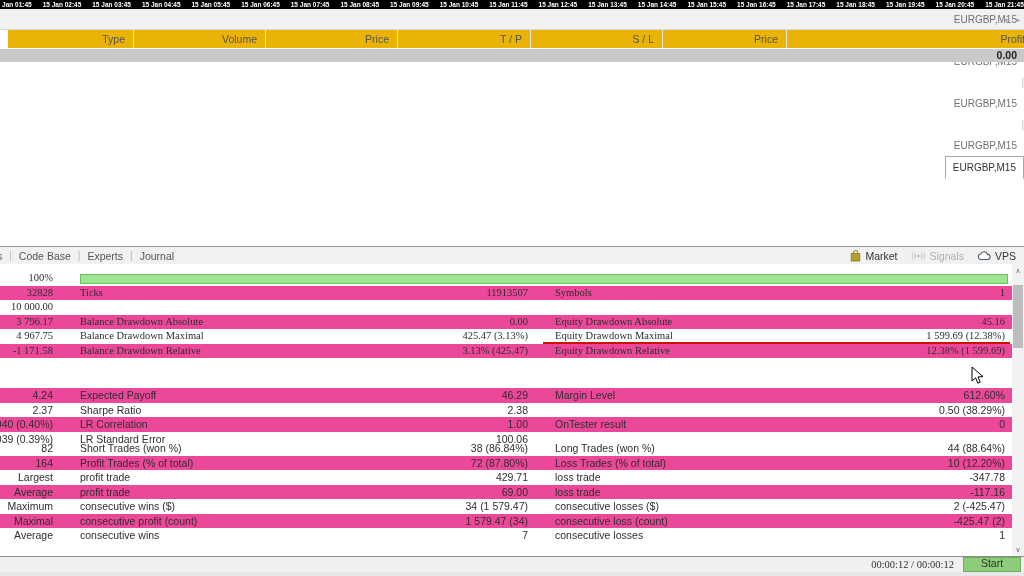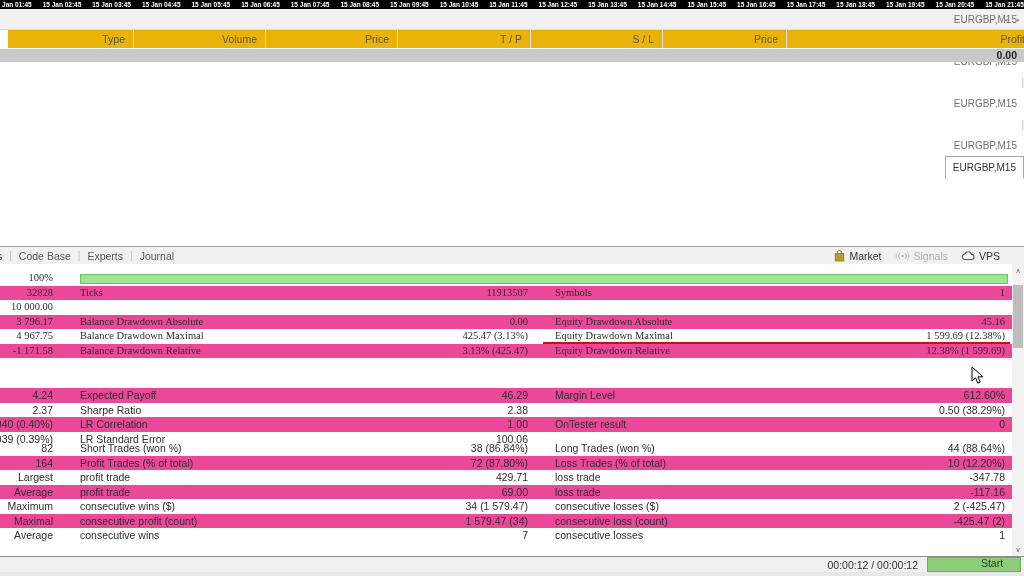--- a/index.html
+++ b/index.html
@@ -35,21 +35,21 @@
                text-align:right;line-height:13px;font-size:10.5px;font-weight:bold;color:#222;
                padding-right:7px;box-sizing:border-box;}
 
   
   .toolbox-bar{position:absolute;top:246px;left:0;width:1024px;height:18px;background:#f1f1f1;
                border-top:1px solid #9a9a9a;box-sizing:border-box;display:flex;
                align-items:center;justify-content:space-between;}
   .tb-tabs{display:flex;align-items:center;margin-left:-3px;}
   .tb-tab{font-size:10.5px;color:#555;white-space:nowrap;cursor:default;}
   .tb-sep{color:#bbb;margin:0 7px;font-size:10px;}
-  .tb-services{display:flex;align-items:center;gap:13px;margin-right:24px;}
+  .tb-services{display:flex;align-items:center;gap:13px;margin-right:8px;}
   .svc{display:flex;align-items:center;gap:4px;font-size:10.5px;color:#333;cursor:default;}
   .svc.dim{color:#b0b0b0;align-items:center;}
   .svc svg{display:block;}
 
   
   .stats-panel{position:absolute;top:264px;left:0;width:1024px;height:292px;background:#fff;}
   .stat-block{position:absolute;left:0;width:1012px;}
   .stat-row{position:relative;height:14.5px;line-height:14.5px;font-size:10.5px;color:#2e2e2e;}
   .stat-row.shade{background:#ec4899;}
   .c-left{position:absolute;left:-120px;width:173px;text-align:right;white-space:nowrap;}
@@ -67,23 +67,23 @@
   .vscroll{position:absolute;top:0;right:0;width:12px;height:292px;background:#f2f2f2;}
   .vs-btn{position:absolute;left:0;width:12px;height:13px;display:flex;align-items:center;
           justify-content:center;color:#606060;font-size:7px;background:#f2f2f2;}
   .vs-up{top:0;}.vs-down{bottom:0;}
   .vs-thumb{position:absolute;left:1px;top:21px;width:10px;height:63px;background:#bdbdbd;}
 
   
   .statusbar{position:absolute;top:556px;left:0;width:1024px;height:16px;background:#f0f0f0;
              border-top:1px solid #8c8c8c;box-sizing:border-box;display:flex;align-items:center;
              justify-content:flex-end;}
-  .status-time{font-size:10.5px;color:#333;margin-right:9px;white-space:nowrap;}
+  .status-time{font-size:10.5px;color:#333;margin-right:9px;white-space:nowrap;font-family:Liberation Serif, serif;}
   .start-btn{width:56px;height:13px;background:#8ccc7a;border:1px solid #6fae5c;color:#263b22;
-             font-size:10.5px;line-height:11px;text-align:center;margin-right:3px;cursor:default;padding-left:36px;}
+             font-size:10.5px;line-height:11px;text-align:center;margin-right:3px;cursor:default;}
   .bottom-strip{position:absolute;top:572px;left:0;width:1024px;height:4px;background:#e7e7e7;}
 
   .mouse-cursor{position:absolute;left:971px;top:366px;pointer-events:none;}
 </style>
 </head>
 <body>
 
 <div class="app">
 
   <div class="time-axis">

